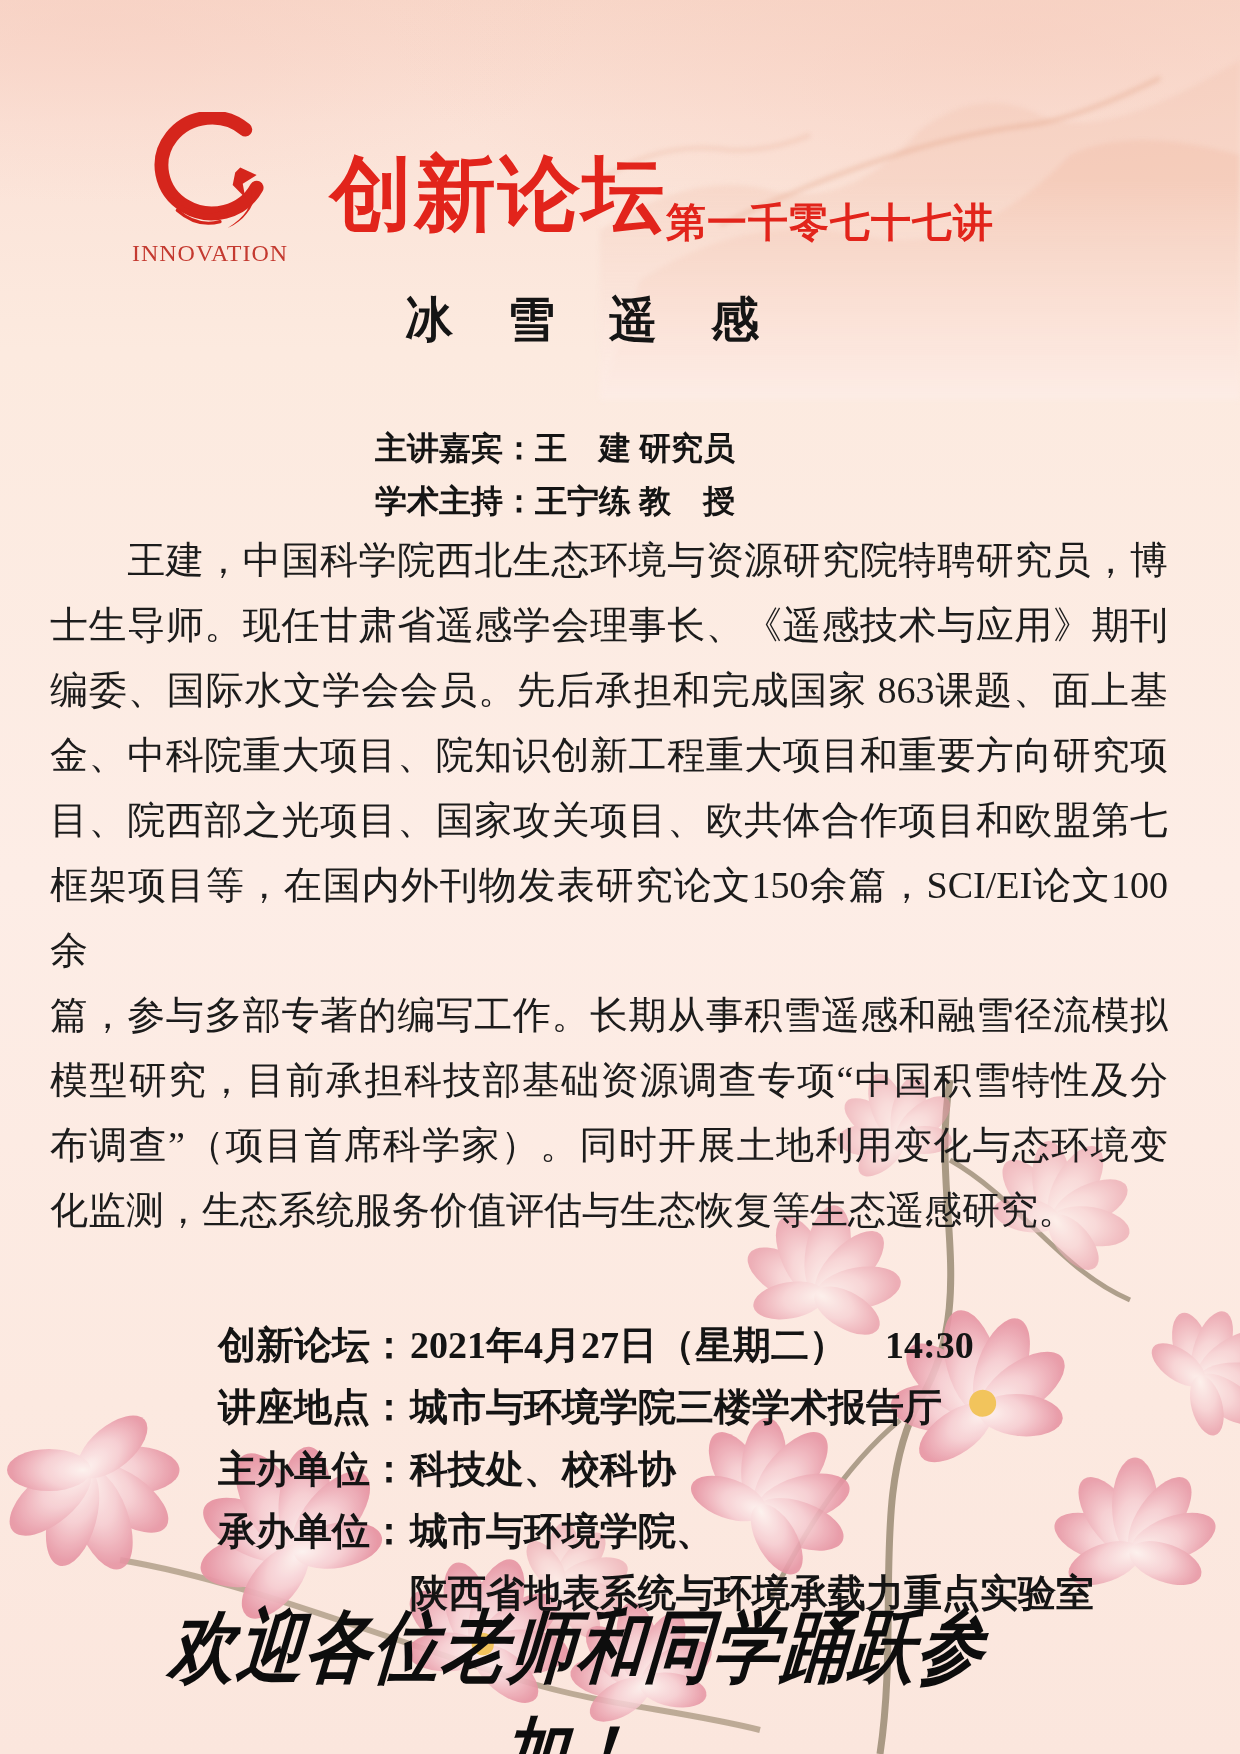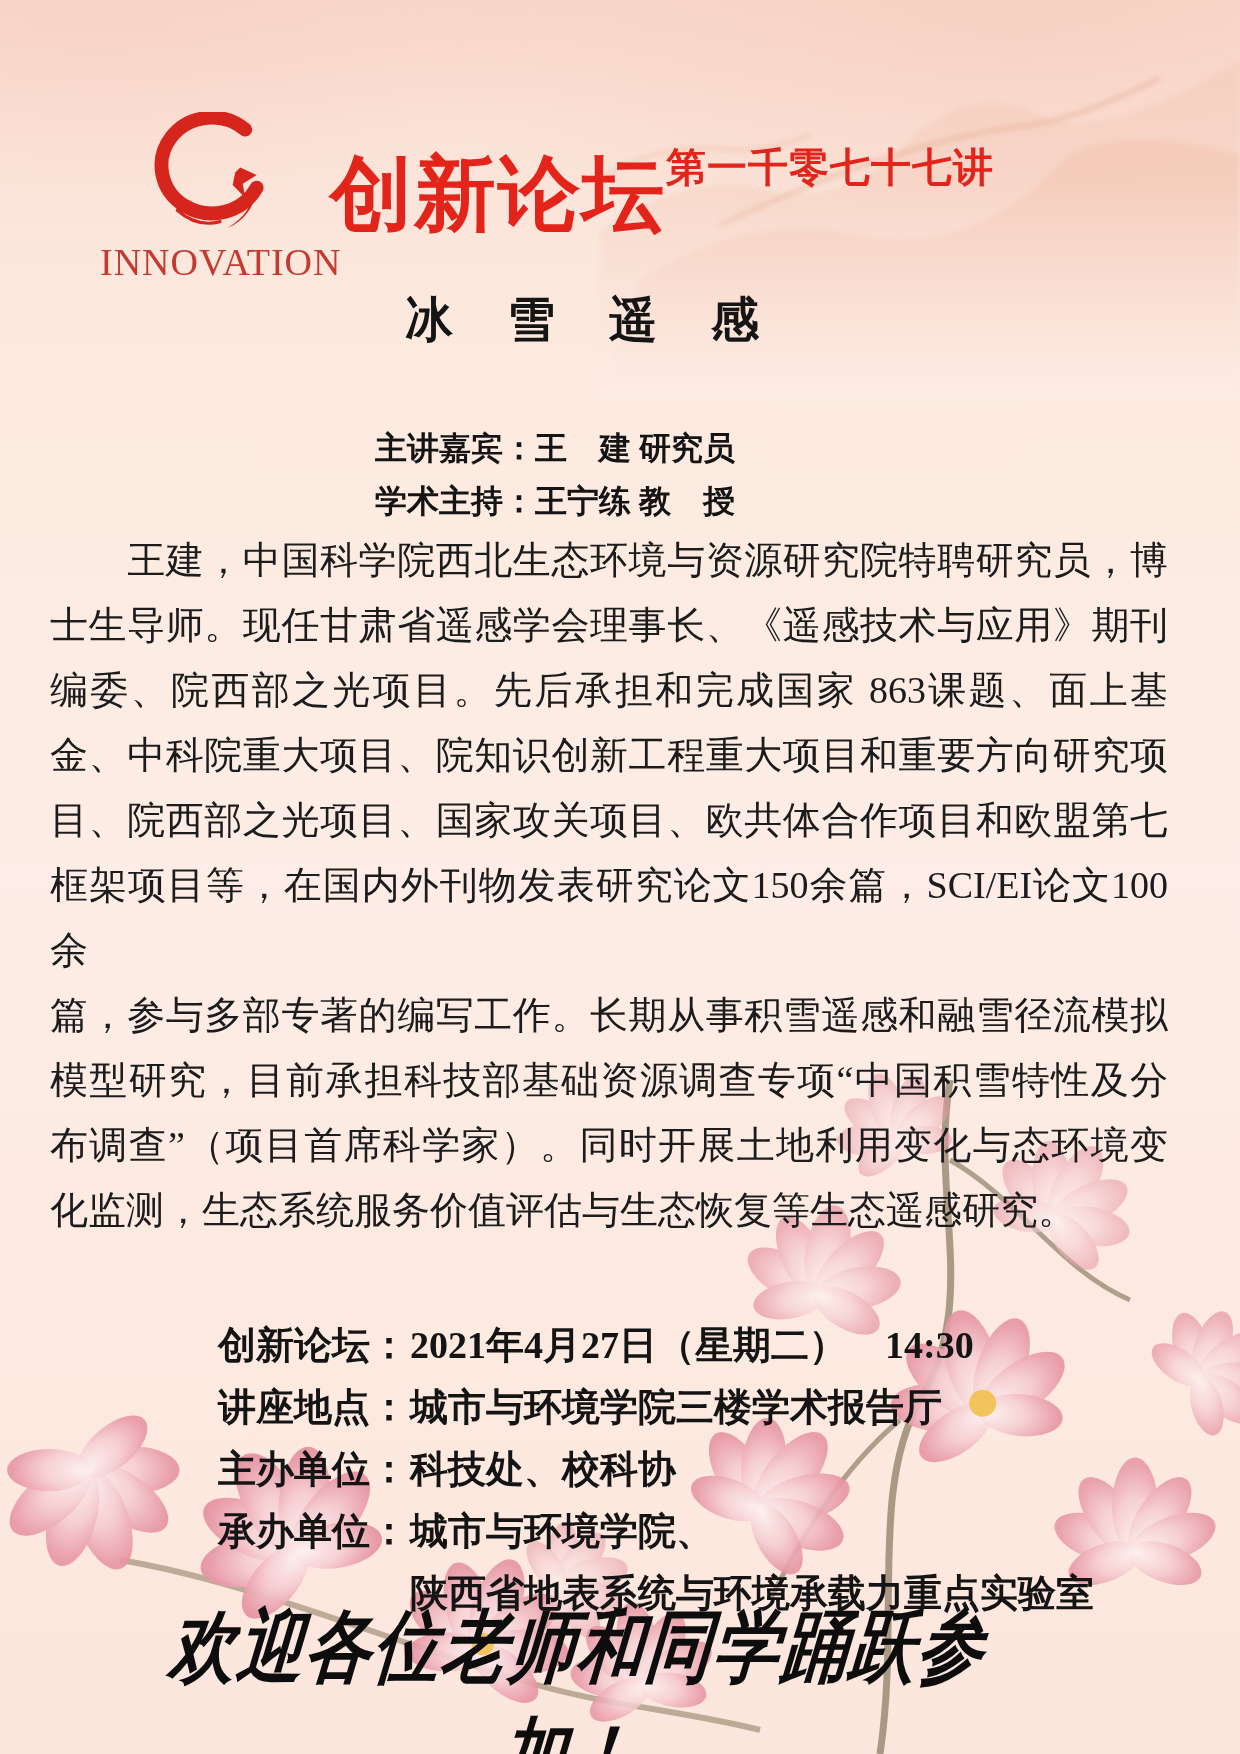--- a/index.html
+++ b/index.html
@@ -11,23 +11,23 @@
       radial-gradient(700px 260px at 8% 20px, rgba(247,205,192,0.5), transparent 70%),
       linear-gradient(180deg,#f8d8ca 0%,#fbe2d7 7%,#fceadf 20%,#fdede6 50%,#fce9e0 80%,#fbe6dd 100%);
   }
   .art{position:absolute;pointer-events:none;}
   #mountains{top:0;right:0;width:640px;height:400px;filter:blur(2.5px);}
   #flowers{left:0;top:1040px;width:1240px;height:714px;}
   .content{position:absolute;z-index:2;color:#141414;}
 
   .logo-block{left:100px;top:112px;width:220px;text-align:center;}
   .logo-swirl{width:152px;height:126px;margin:0 auto;display:block;}
-  .logo-text{display:block;margin-top:2px;font-size:38px;letter-spacing:1px;color:#c43a30;font-family:"Liberation Serif","DejaVu Serif",serif;}
+  .logo-text{display:block;margin-top:2px;font-size:24px;letter-spacing:1px;color:#c43a30;font-family:"Liberation Serif","DejaVu Serif",serif;}
 
-  .masthead{left:330px;top:140px;display:flex;align-items:flex-start;white-space:nowrap;
+  .masthead{left:330px;top:140px;display:flex;align-items:flex-end;white-space:nowrap;
     font-family:"Liberation Sans","DejaVu Sans",sans-serif;color:#e2241b;font-weight:bold;}
   .forum-title{font-size:82px;letter-spacing:2px;}
   .lecture-number{font-size:40px;letter-spacing:1px;}
 
   .lecture-title{left:0;top:288px;width:1240px;padding-right:73px;box-sizing:border-box;
     text-align:center;font-size:48px;font-weight:bold;letter-spacing:3px;color:#151515;}
 
   .people{left:375px;top:422px;font-size:32px;font-weight:bold;line-height:53px;white-space:nowrap;}
 
   .bio{left:50px;top:528px;width:1118px;font-size:38px;line-height:65px;color:#1c1c1c;}
@@ -124,21 +124,21 @@
       <span>主讲嘉宾：</span><span>王　建 研究员</span>
     </div>
     <div>
       <span>学术主持：</span><span>王宁练 教　授</span>
     </div>
   </div>
 
   <div class="content bio">
     <div class="bio-line">　　王建，中国科学院西北生态环境与资源研究院特聘研究员，博</div>
     <div class="bio-line">士生导师。现任甘肃省遥感学会理事长、《遥感技术与应用》期刊</div>
-    <div class="bio-line">编委、院西部之光项目。先后承担和完成国家 863课题、面上基</div>
+    <div class="bio-line">编委、国际水文学会会员。先后承担和完成国家 863课题、面上基</div>
     <div class="bio-line">金、中科院重大项目、院知识创新工程重大项目和重要方向研究项</div>
     <div class="bio-line">目、院西部之光项目、国家攻关项目、欧共体合作项目和欧盟第七</div>
     <div class="bio-line">框架项目等，在国内外刊物发表研究论文150余篇，SCI/EI论文100余</div>
     <div class="bio-line">篇，参与多部专著的编写工作。长期从事积雪遥感和融雪径流模拟</div>
     <div class="bio-line">模型研究，目前承担科技部基础资源调查专项“中国积雪特性及分</div>
     <div class="bio-line">布调查”（项目首席科学家）。同时开展土地利用变化与态环境变</div>
     <div class="bio-line last">化监测，生态系统服务价值评估与生态恢复等生态遥感研究。</div>
   </div>
 
   <div class="content details">

